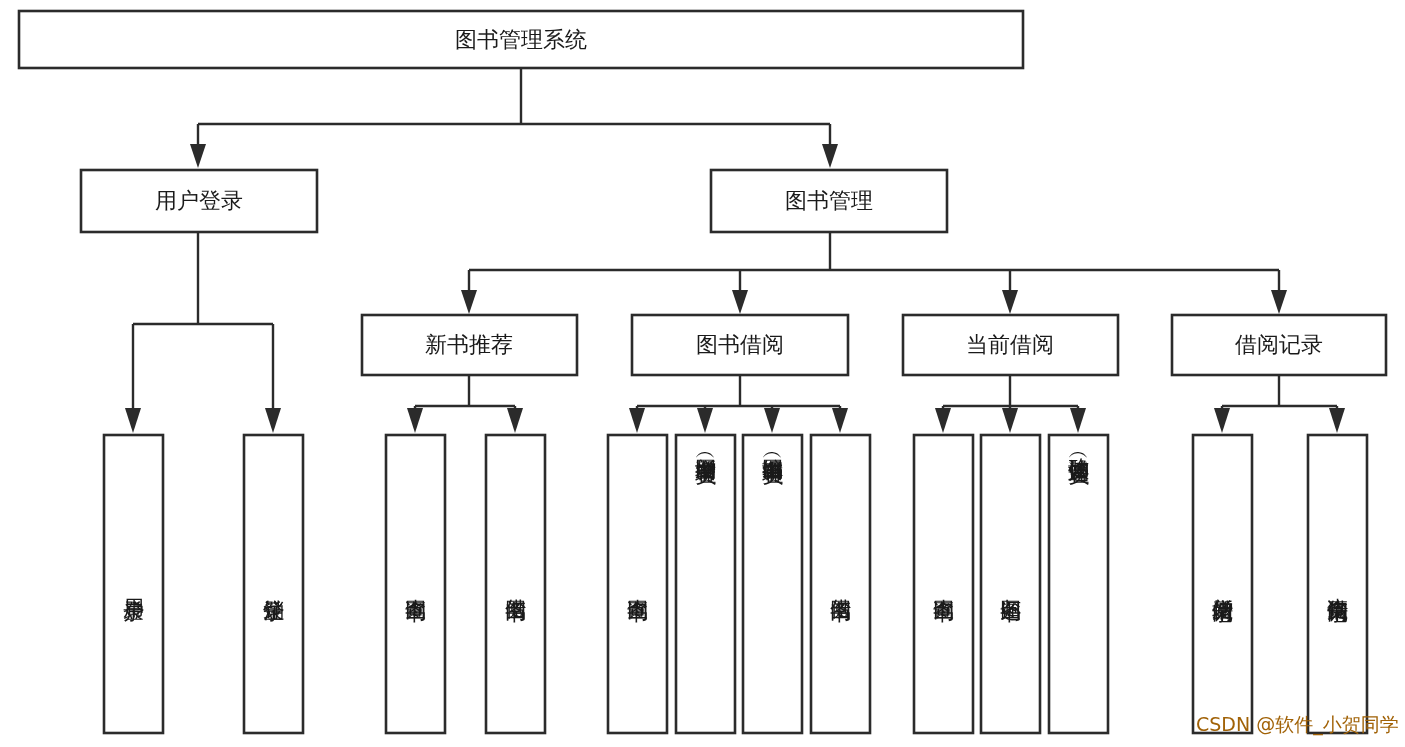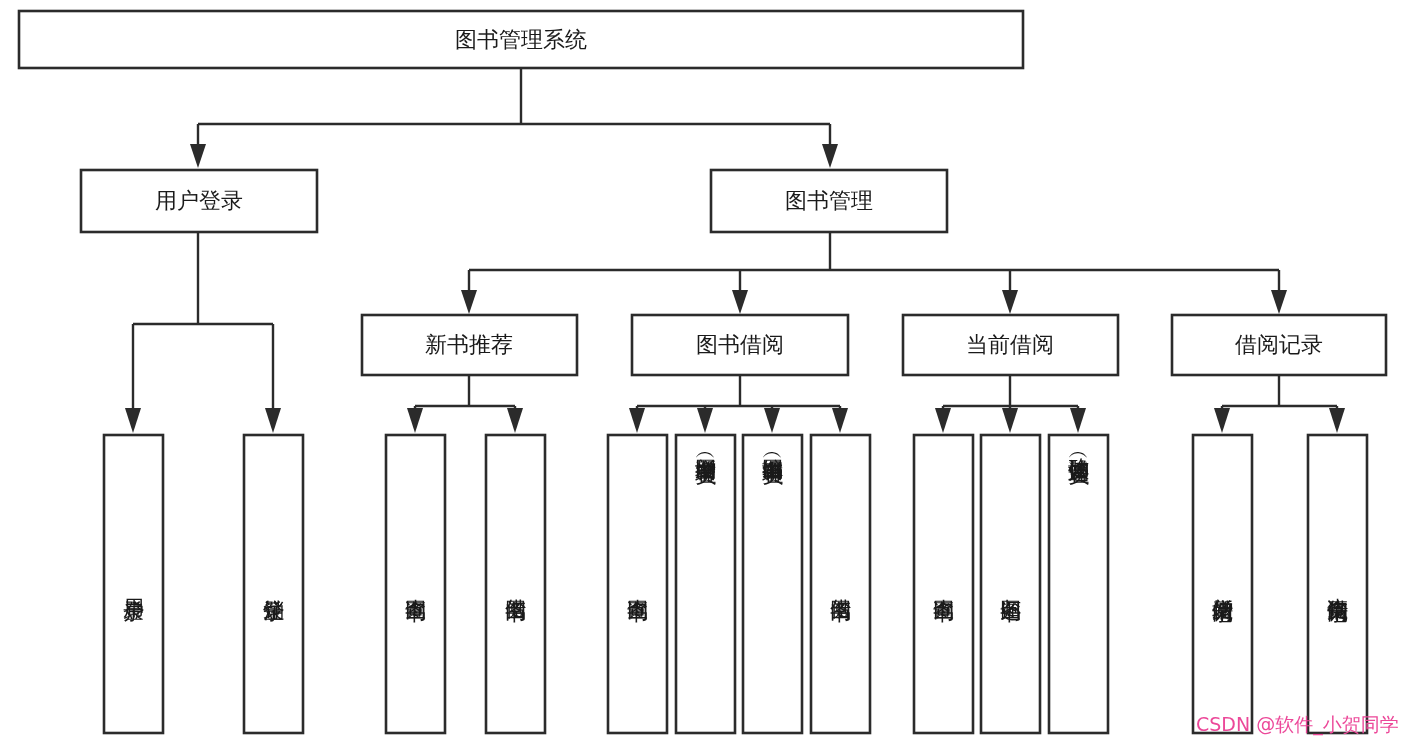--- a/index.html
+++ b/index.html
@@ -62,21 +62,21 @@
     align-items: center;
     justify-content: center;
     text-align: center;
     white-space: nowrap;
     user-select: none;
   }
   .watermark {
     position: absolute;
     font-family: "DejaVu Sans", "Liberation Sans", sans-serif;
     font-size: 19px;
-    color: #ec4899;
+    color: #a16207;
     white-space: nowrap;
     user-select: none;
   }
 </style>
 </head>
 <body>
 
 <div id="diagram-root">
 
   <svg class="canvas" viewBox="0 0 1405 747">

